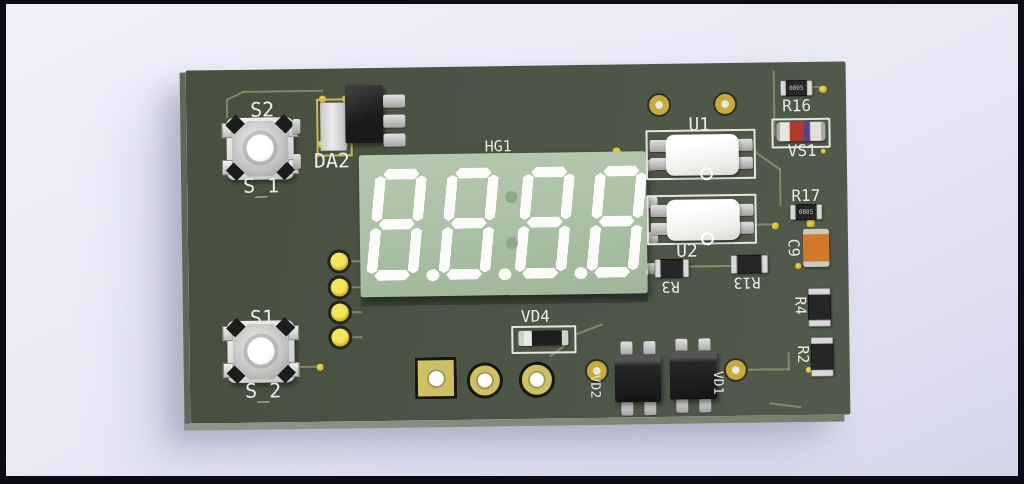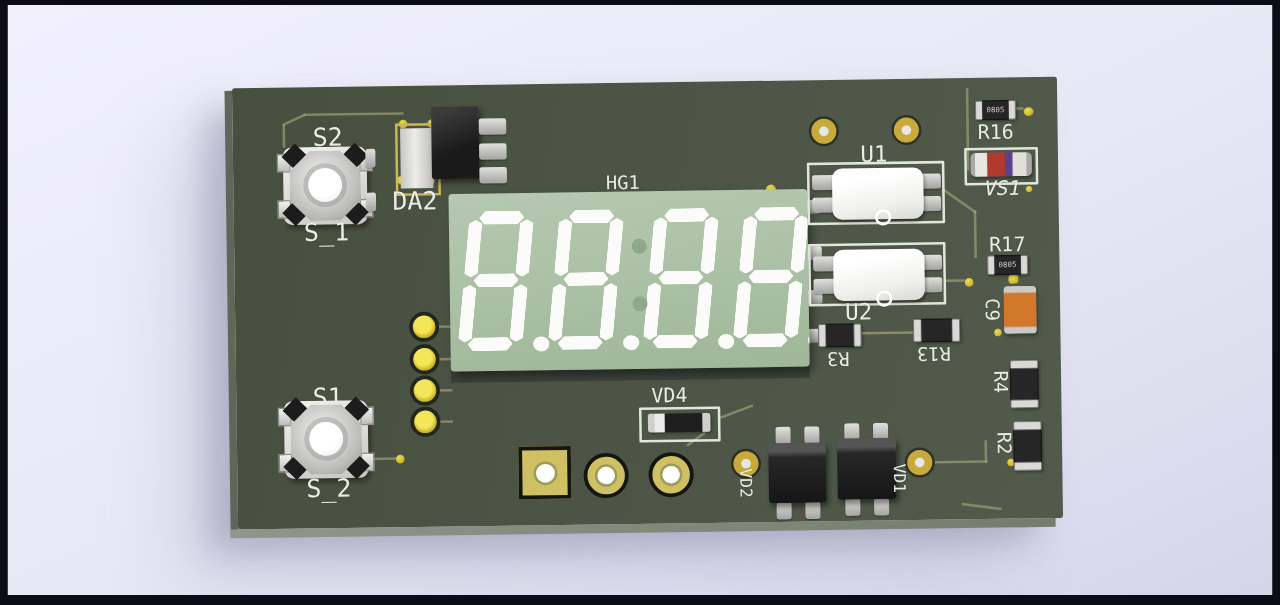--- a/index.html
+++ b/index.html
@@ -229,21 +229,21 @@
     <div class="notch" style="left:513px;top:169px;"></div>
     <div class="lbl" style="left:488px;top:178px;font-size:18px;">U2</div>
 
     <div class="res-h" style="left:594px;top:18px;width:33px;height:16px;">
       <span class="marking">0805</span>
     </div>
     <div class="lbl" style="left:596px;top:36px;font-size:16px;">R16</div>
 
     <div class="outline" style="left:585px;top:56px;width:55px;height:26px;"></div>
     <div class="melf" style="left:590px;top:60px;width:49px;height:19px;"></div>
-    <div class="lbl" style="left:601px;top:81px;font-size:16px;font-style:italic;">VS1</div>
+    <div class="lbl" style="left:601px;top:81px;font-size:16px;">VS1</div>
 
     <div class="lbl" style="left:604px;top:126px;font-size:16px;">R17</div>
     <div class="res-h" style="left:602px;top:142px;width:33px;height:16px;">
       <span class="marking">0805</span>
     </div>
 
     <div class="cap" style="left:615px;top:167px;width:26px;height:38px;"></div>
     <div class="lbl r90" style="left:596px;top:178px;font-size:15px;">C9</div>
 
     <div class="res-v" style="left:619px;top:226px;width:23px;height:39px;"></div>

